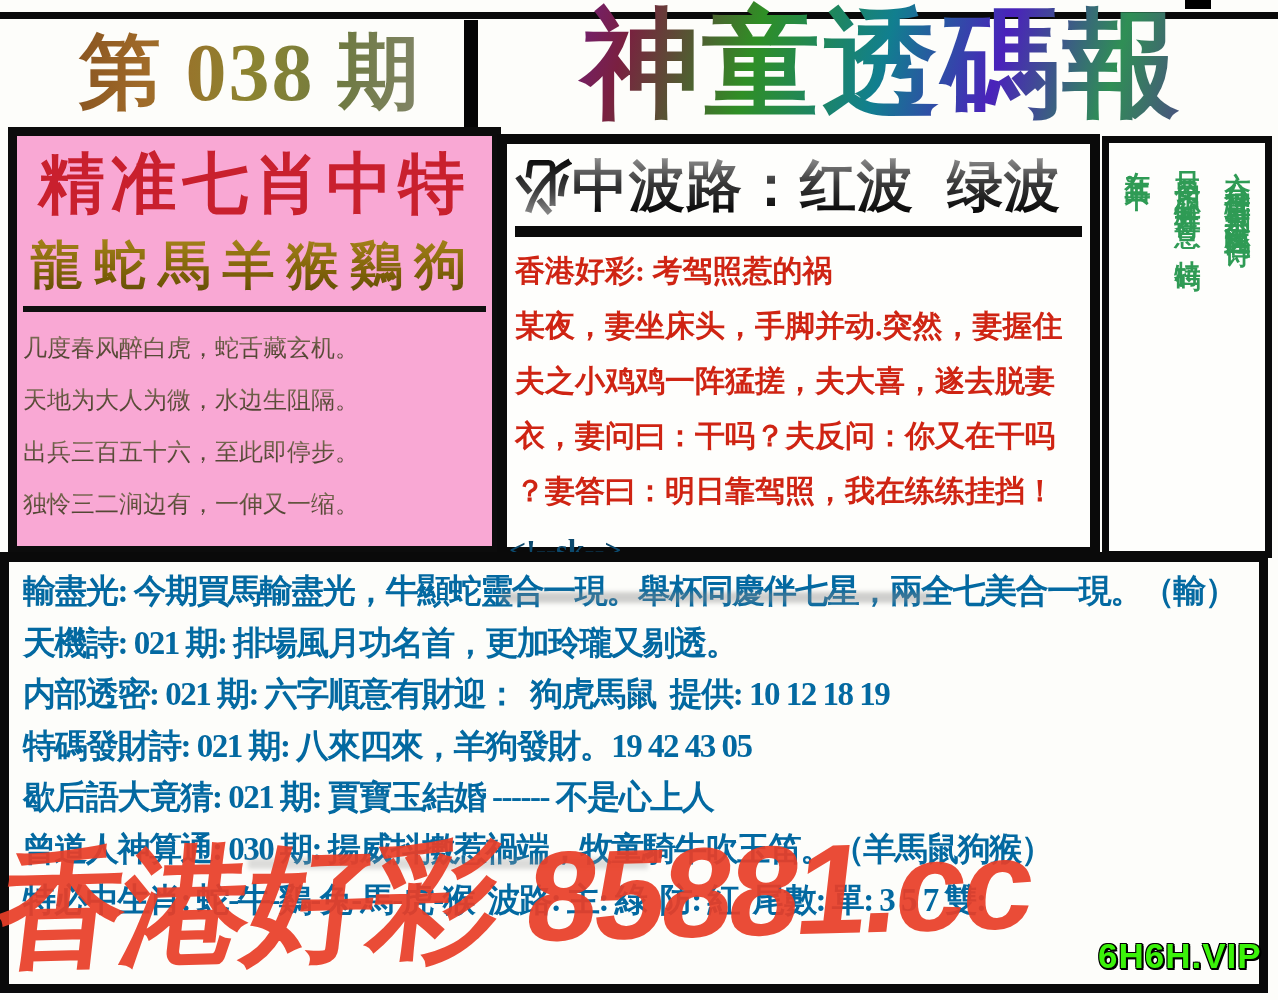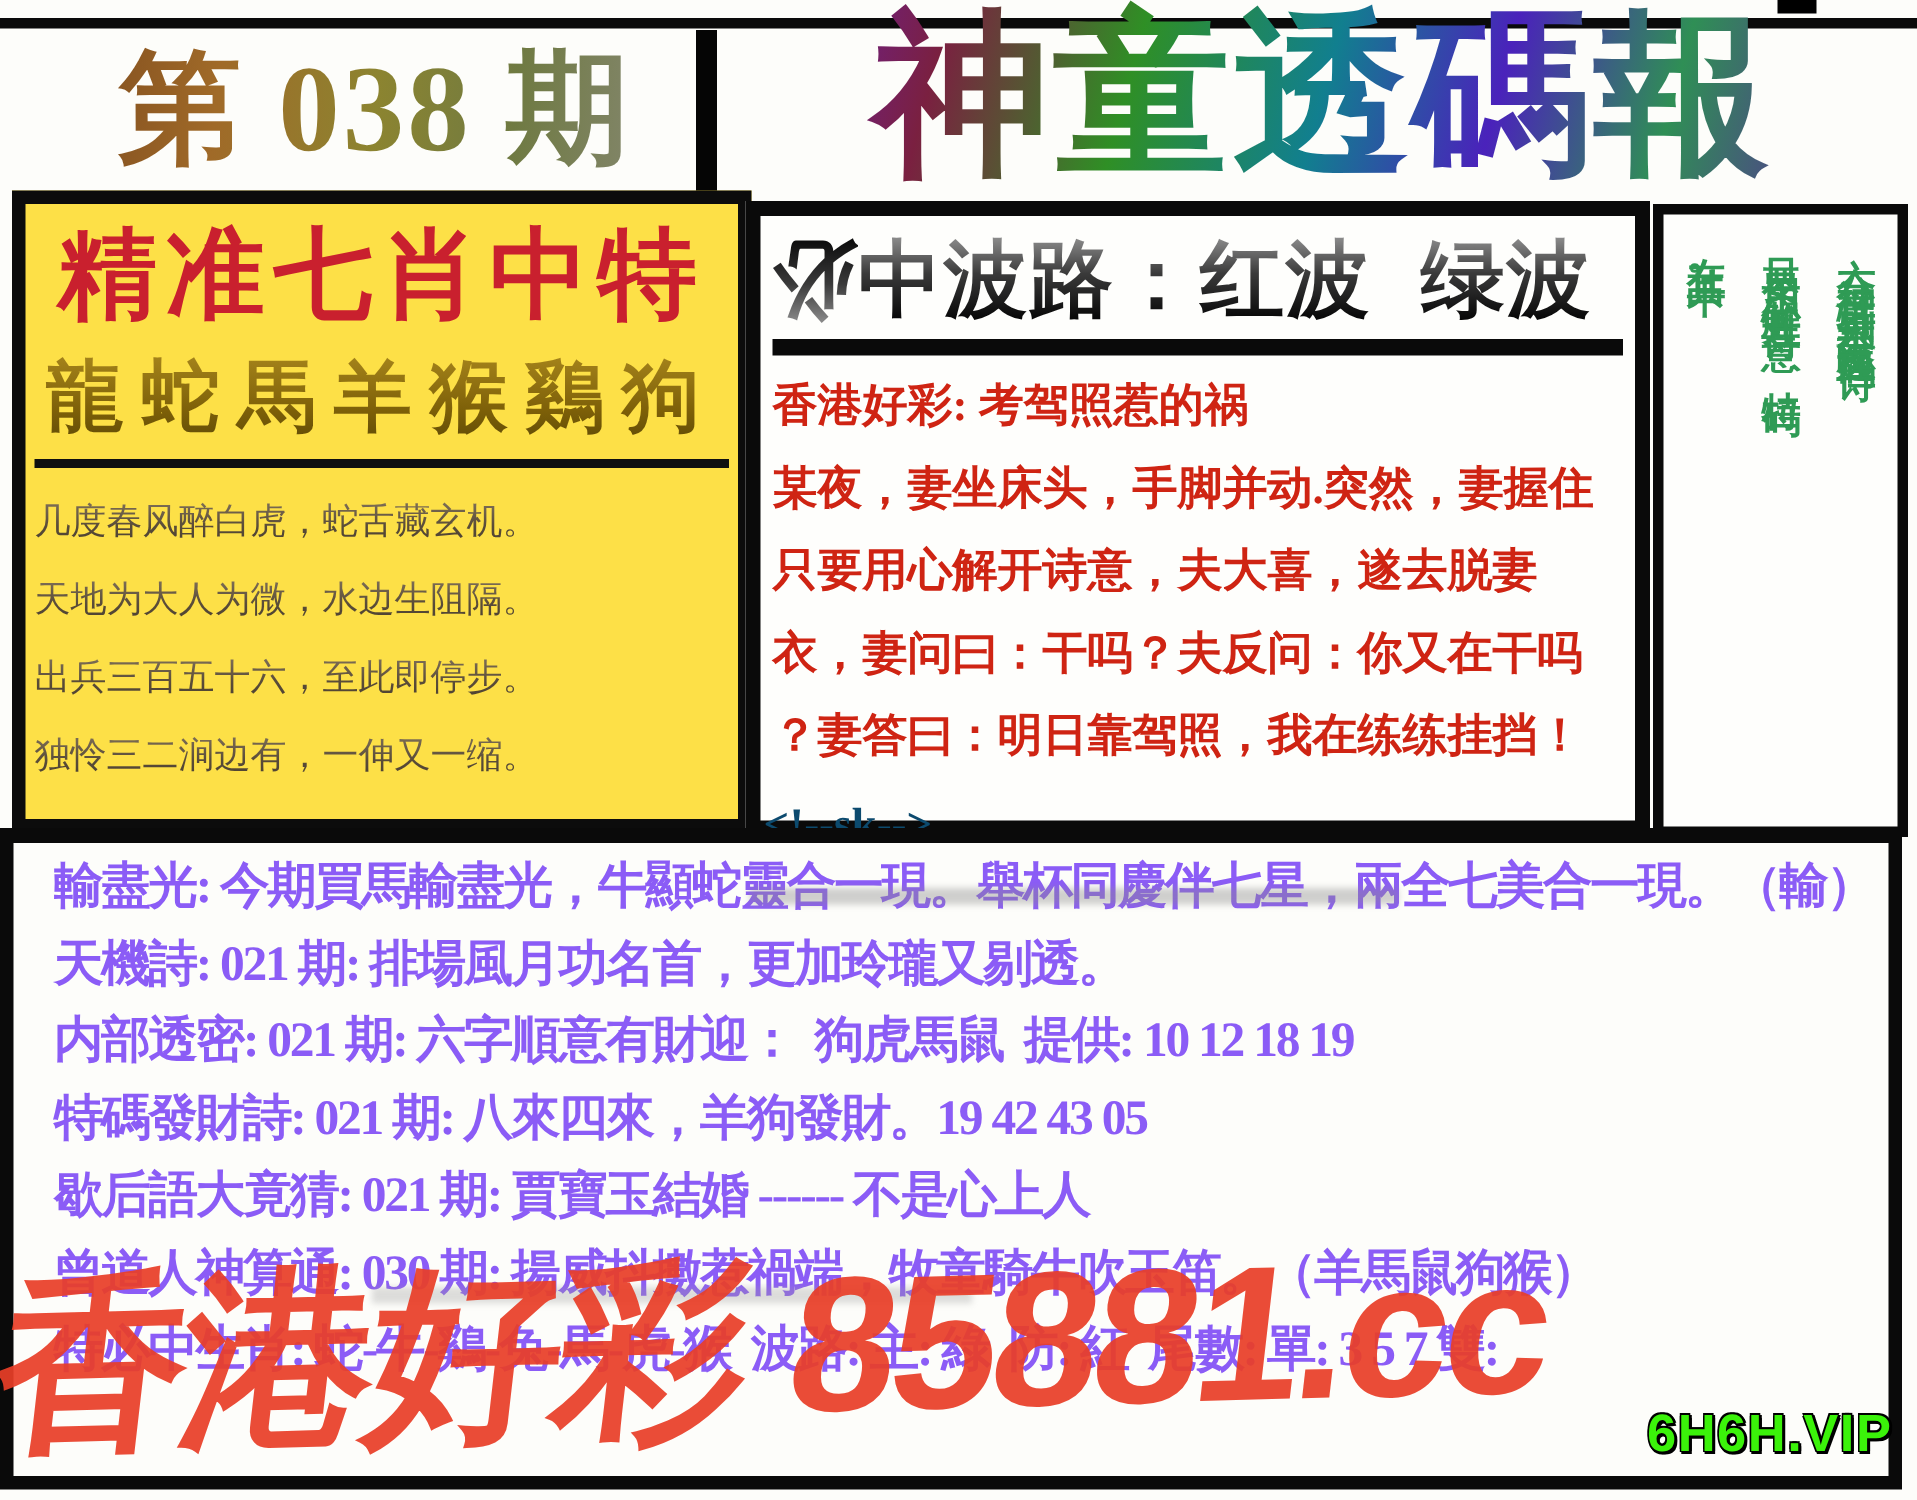--- a/index.html
+++ b/index.html
@@ -22,21 +22,21 @@
   .vdiv{position:absolute;left:464px;top:20px;width:14px;height:112px;background:#050505;z-index:2;}
   .masthead{
     position:absolute;left:536px;top:-12px;width:692px;
     font-weight:900;font-size:118px;line-height:150px;text-align:center;letter-spacing:2px;
     background:linear-gradient(105deg,#6a1fa0 0%,#7a2040 14%,#2f8f25 32%,#117f8f 50%,#4a22bb 66%,#2f8f55 82%,#5a2a9a 100%);
     -webkit-background-clip:text;background-clip:text;color:transparent;z-index:2;white-space:nowrap;
   }
   
   .left-panel{
     position:absolute;left:8px;top:127px;width:463px;height:410px;
-    border:9px solid #0c0c0c;background:#fde047;padding:0 6px;z-index:2;
+    border:9px solid #0c0c0c;background:#f9a8d4;padding:0 6px;z-index:2;
   }
   .headline{
     margin-top:8px;font-family:"Liberation Serif",serif;font-weight:700;
     font-size:66px;line-height:80px;text-align:center;letter-spacing:6px;
     color:#c9202e;white-space:nowrap;
   }
   .zodiac{
     margin-top:10px;font-weight:900;font-size:52px;line-height:62px;
     text-align:center;letter-spacing:12px;white-space:nowrap;
     background:linear-gradient(180deg,#a8861c 0%,#7c5f08 65%,#5f4a06 100%);
@@ -84,21 +84,21 @@
   }
   
   .bottom-panel{
     position:absolute;left:0;top:552px;width:1224px;height:414px;
     border:9px solid #0a0a0a;border-top-width:10px;background:#fdfdfa;
     padding:4px 12px 4px 14px;z-index:2;
   }
   .tip-row{
     font-family:"Liberation Serif",serif;font-weight:700;
     font-size:33px;line-height:51.5px;letter-spacing:-1.5px;
-    color:#8b5cf6;white-space:nowrap;margin-left:13px;
+    color:#0369a1;white-space:nowrap;
   }
   
   .watermark{
     position:absolute;left:-12px;top:826px;z-index:6;
     font-weight:900;font-size:128px;letter-spacing:-4px;white-space:nowrap;
     color:rgba(232,62,40,0.93);
     transform:skewX(-8deg) rotate(-1.5deg);transform-origin:left bottom;
   }
   .badge{
     position:absolute;left:1098px;top:936px;z-index:7;
@@ -132,21 +132,21 @@
 </div>
 
 <div class="middle-panel" style="position:absolute;">
   <div class="wave-title">
     <span class="grad flip">必</span><span class="grad">中波路：红波&nbsp;&nbsp;绿波</span>
   </div>
   <div class="wave-rule"></div>
   <div class="humor">
     <div class="humor-line">香港好彩: 考驾照惹的祸</div>
     <div class="humor-line">某夜，妻坐床头，手脚并动.突然，妻握住</div>
-    <div class="humor-line">只要用心解开诗意，夫大喜，遂去脱妻</div>
+    <div class="humor-line">夫之小鸡鸡一阵猛搓，夫大喜，遂去脱妻</div>
     <div class="humor-line">衣，妻问曰：干吗？夫反问：你又在干吗</div>
     <div class="humor-line">？妻答曰：明日靠驾照，我在练练挂挡！</div>
   </div>
   <div class="sk">&lt;!--sk--&gt;</div>
 </div>
 
 <div class="right-panel">
   <div class="vcol">在其中。</div>
   <div class="vcol">只要用心解开诗意，特码</div>
   <div class="vcol">六合神童特别奉献透码诗</div>

